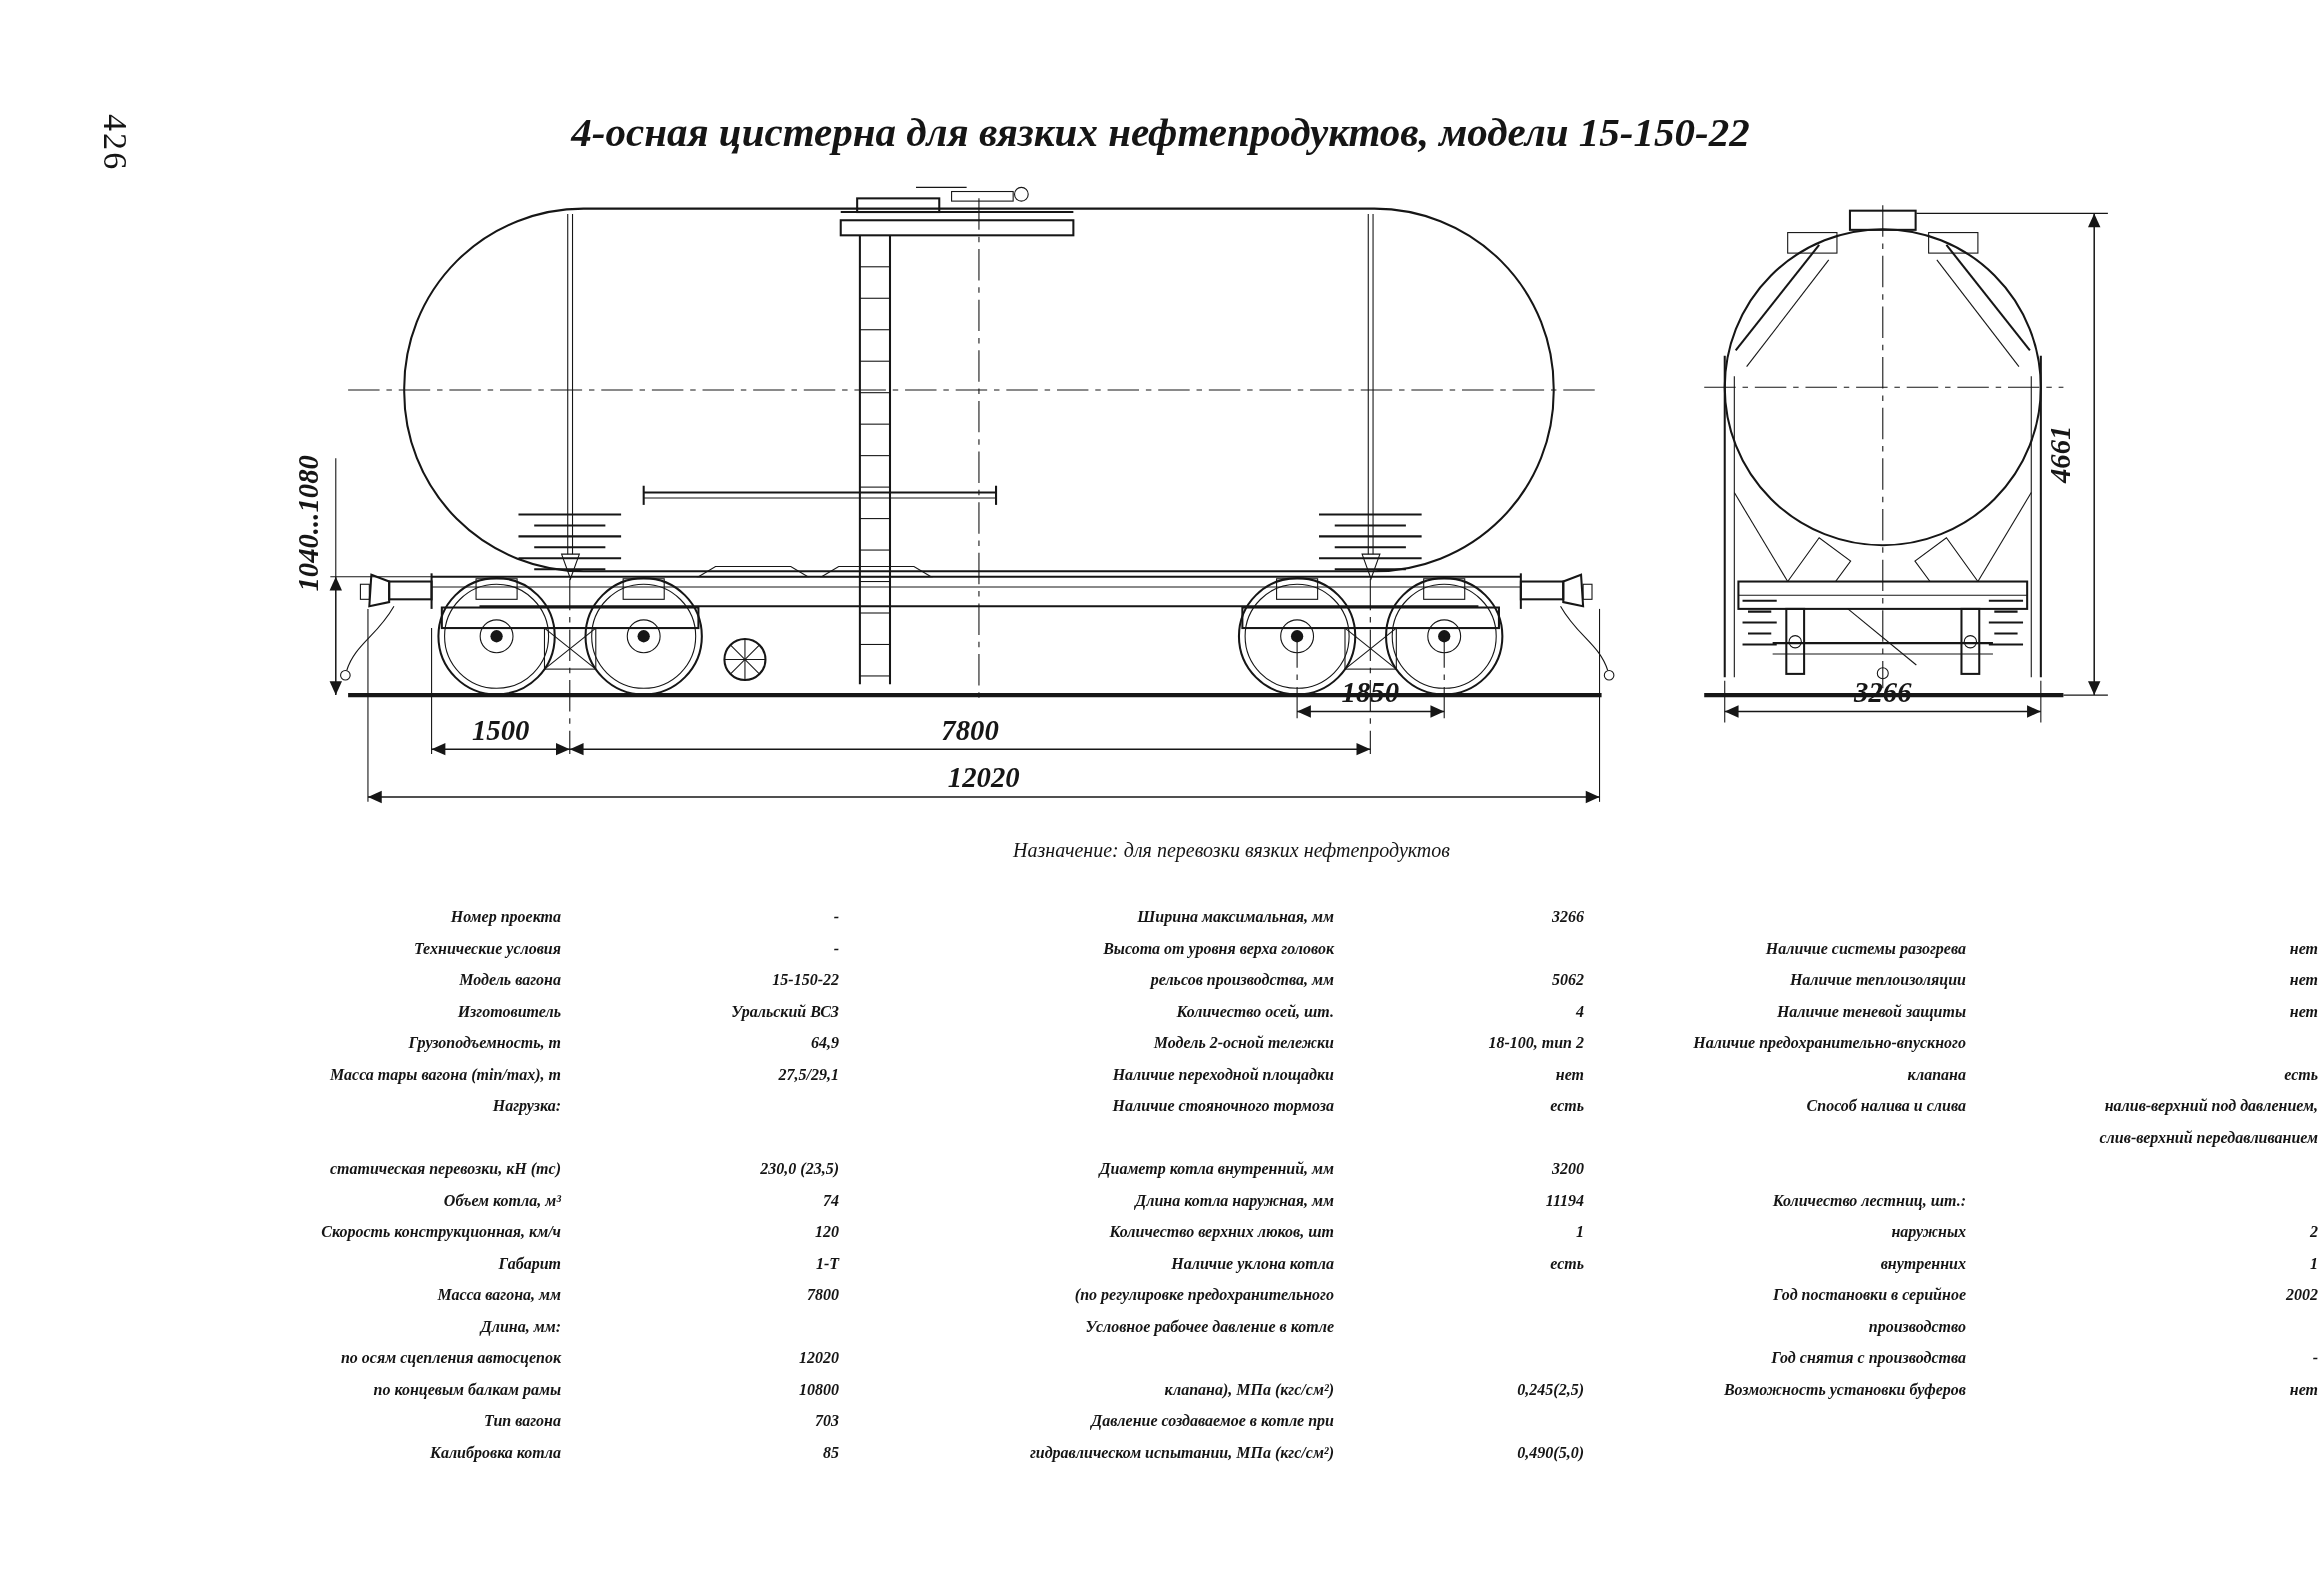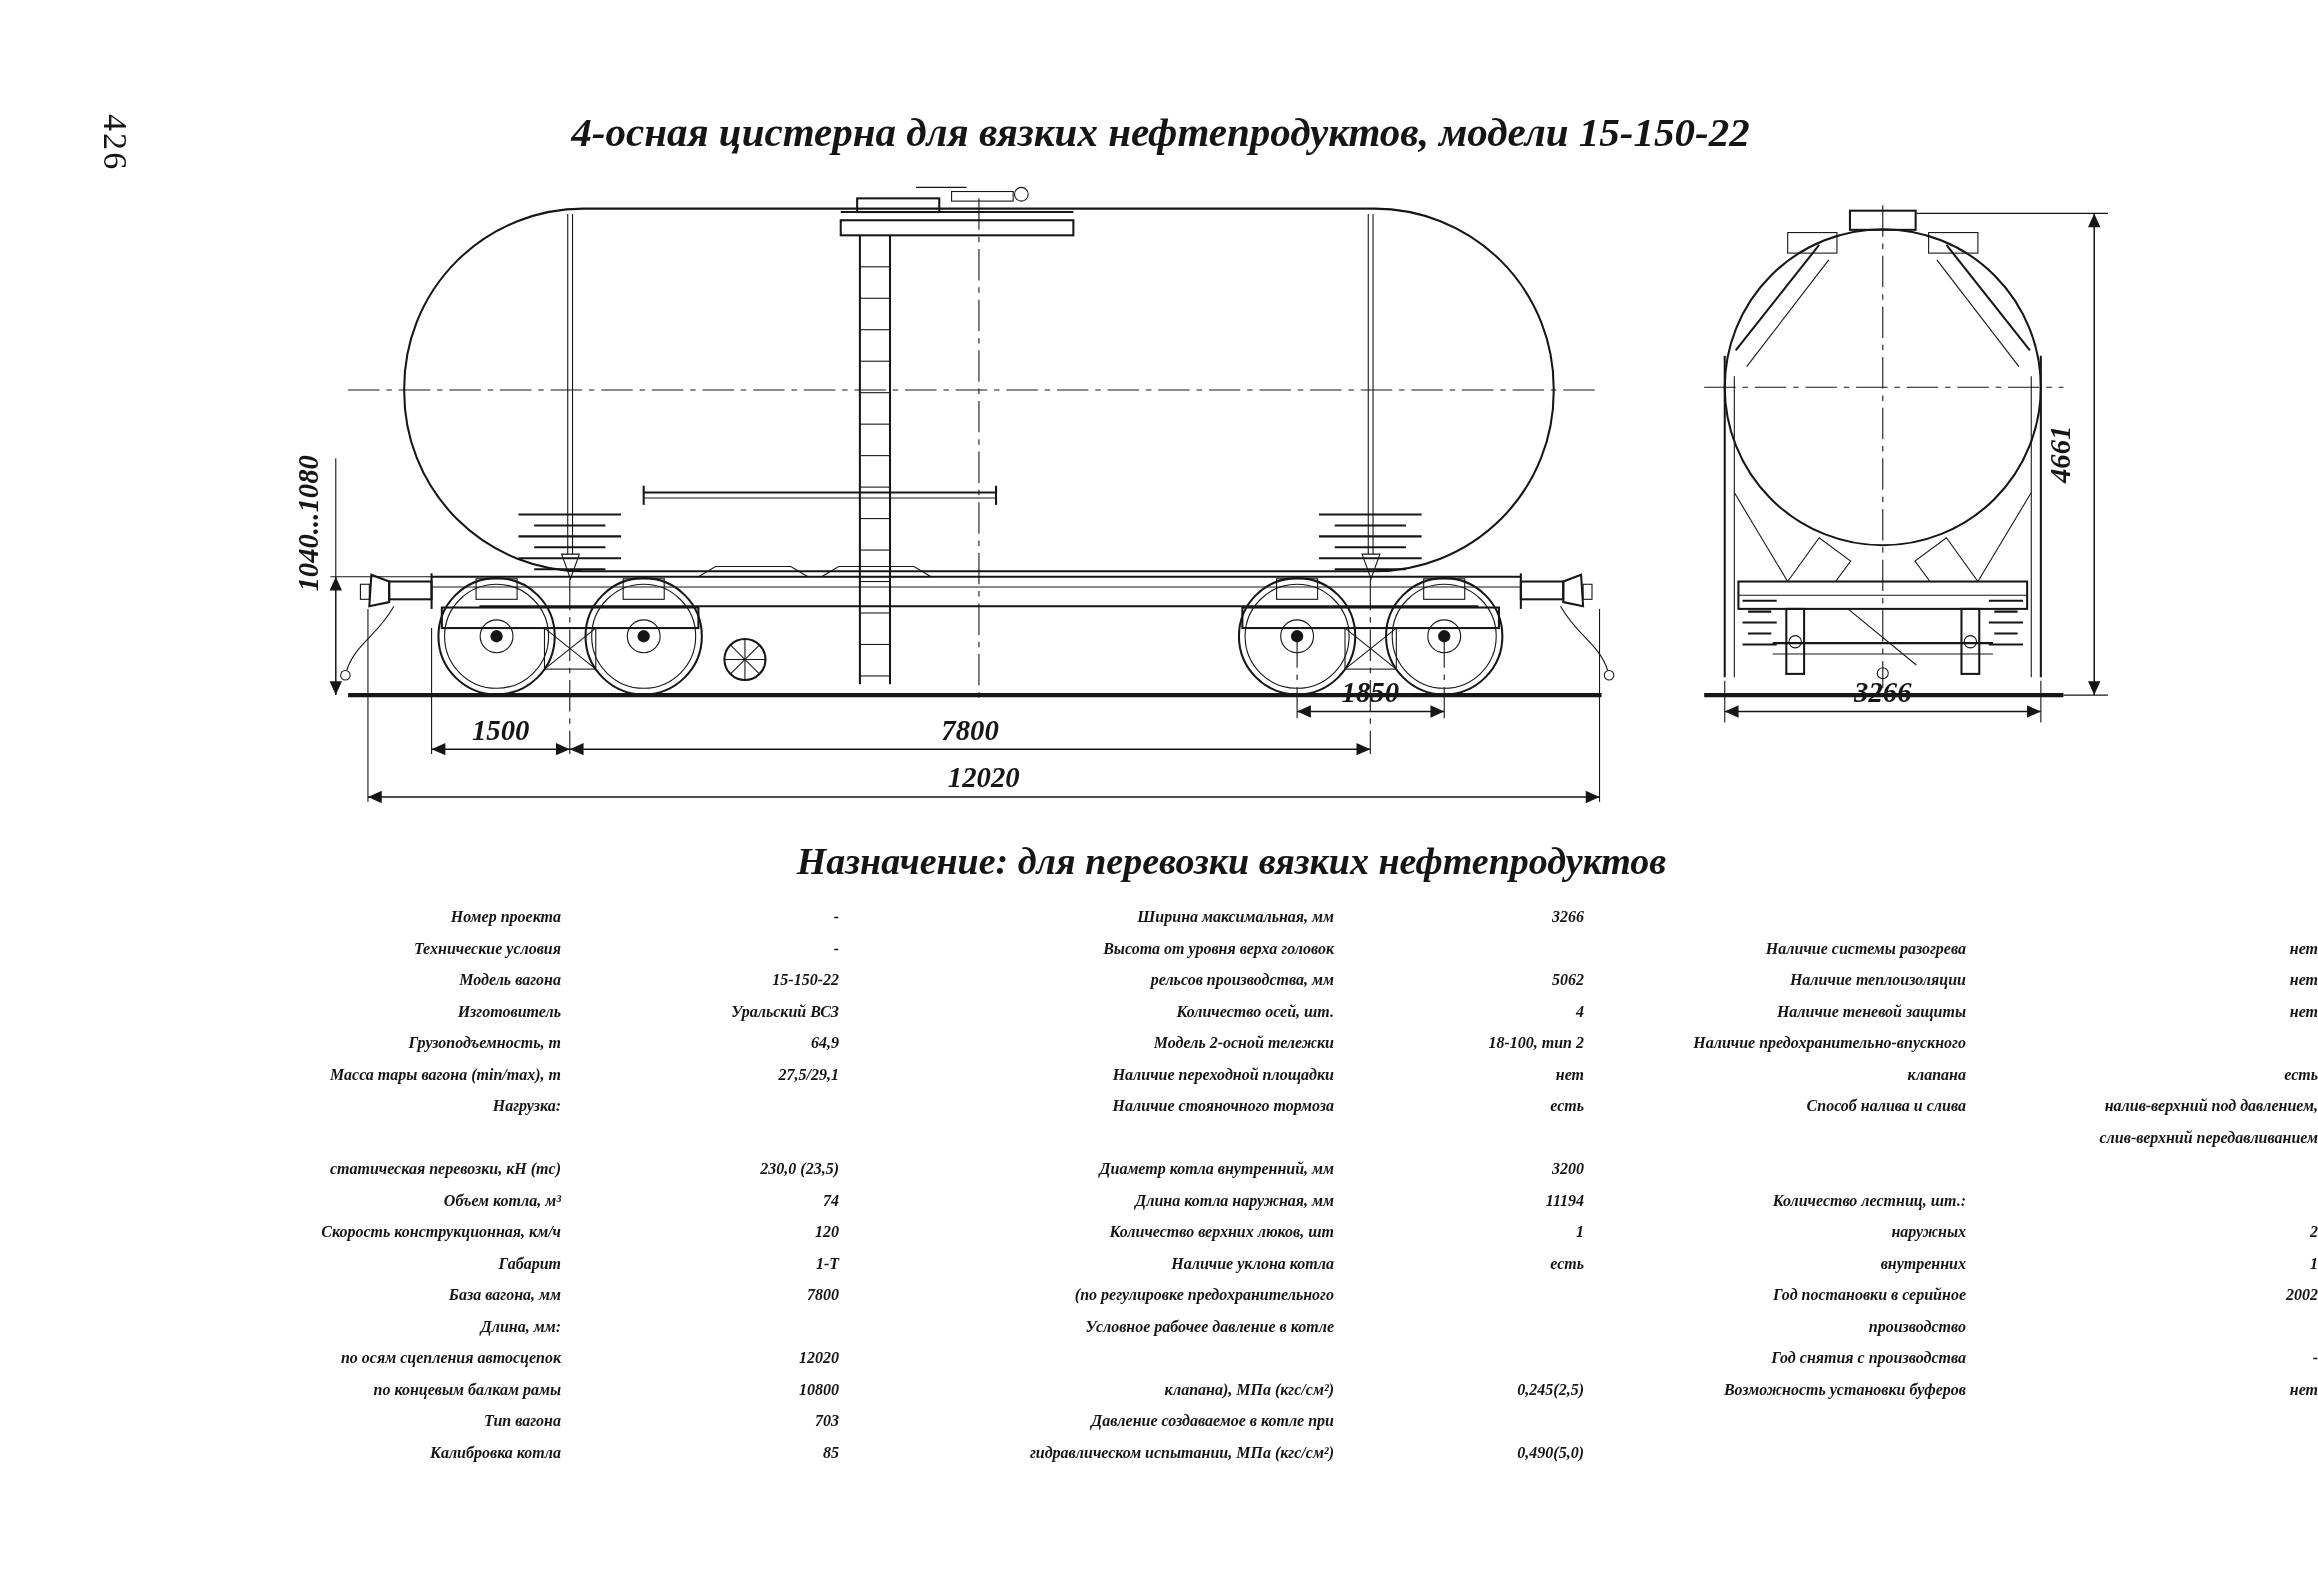--- a/index.html
+++ b/index.html
@@ -11,21 +11,21 @@
     position:absolute;left:134px;top:114px;width:109px;height:37px;
     font-size:34px;font-weight:400;letter-spacing:2.1px;
     transform:rotate(90deg);transform-origin:0 0;white-space:nowrap;
   }
   .doc-title{
     position:absolute;left:1px;top:108px;width:100%;text-align:center;
     font-size:41px;font-weight:700;font-style:italic;white-space:nowrap;
   }
   .purpose-line{
     position:absolute;left:725px;top:839px;width:1013px;text-align:center;
-    font-size:38px;font-weight:700;font-style:italic;white-space:nowrap;
+    font-size:20px;font-weight:400;font-style:italic;white-space:nowrap;
   }
   .drawing-wrap{position:absolute;left:274px;top:171px;width:1882px;height:650px;}
   .ln{fill:none;stroke:#161616;stroke-width:3;}
   .thin{stroke-width:1.6;}
   .thick{stroke-width:6;}
   .dd{stroke-dasharray:46 10 8 10;}
   .dim{stroke-width:2.2;}
   .dimtxt{font-family:"Liberation Serif",serif;font-style:italic;font-weight:700;
           font-size:42px;fill:#161616;text-anchor:middle;}
   .spec-col{
@@ -317,21 +317,21 @@
     </div>
     <div class="srow">
       <span class="lbl">Скорость конструкционная, км/ч</span>
       <span class="val">120</span>
     </div>
     <div class="srow">
       <span class="lbl">Габарит</span>
       <span class="val">1-Т</span>
     </div>
     <div class="srow">
-      <span class="lbl">База вагона, мм</span>
+      <span class="lbl">Масса вагона, мм</span>
       <span class="val">7800</span>
     </div>
     <div class="srow">
       <span class="lbl">Длина, мм:</span>
       <span class="val"></span>
     </div>
     <div class="srow">
       <span class="lbl">по осям сцепления автосцепок</span>
       <span class="val">12020</span>
     </div>

